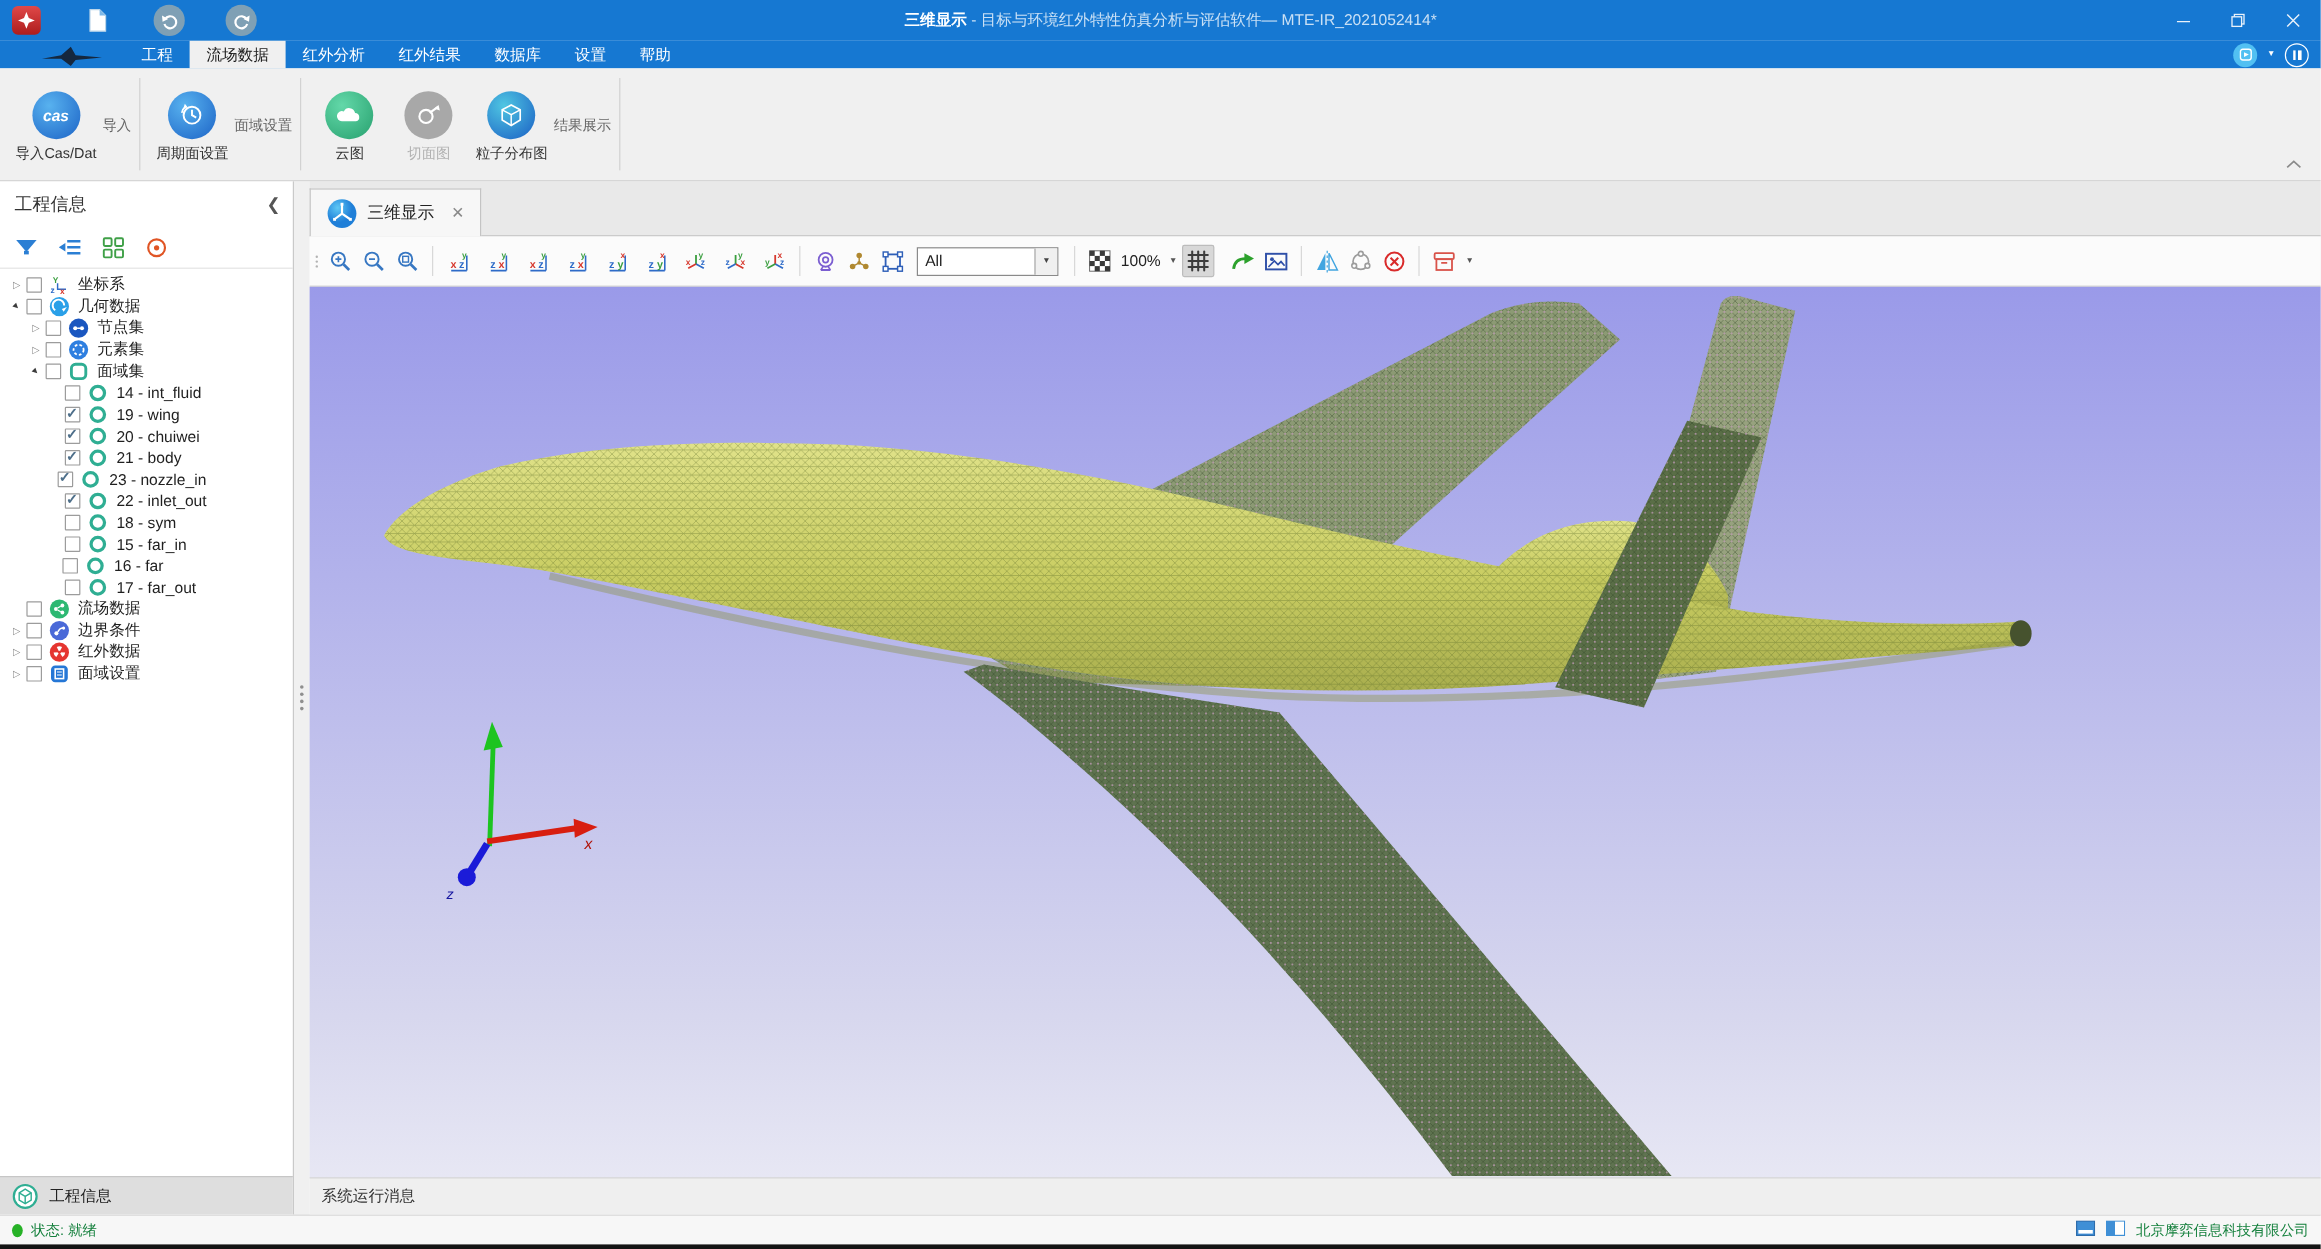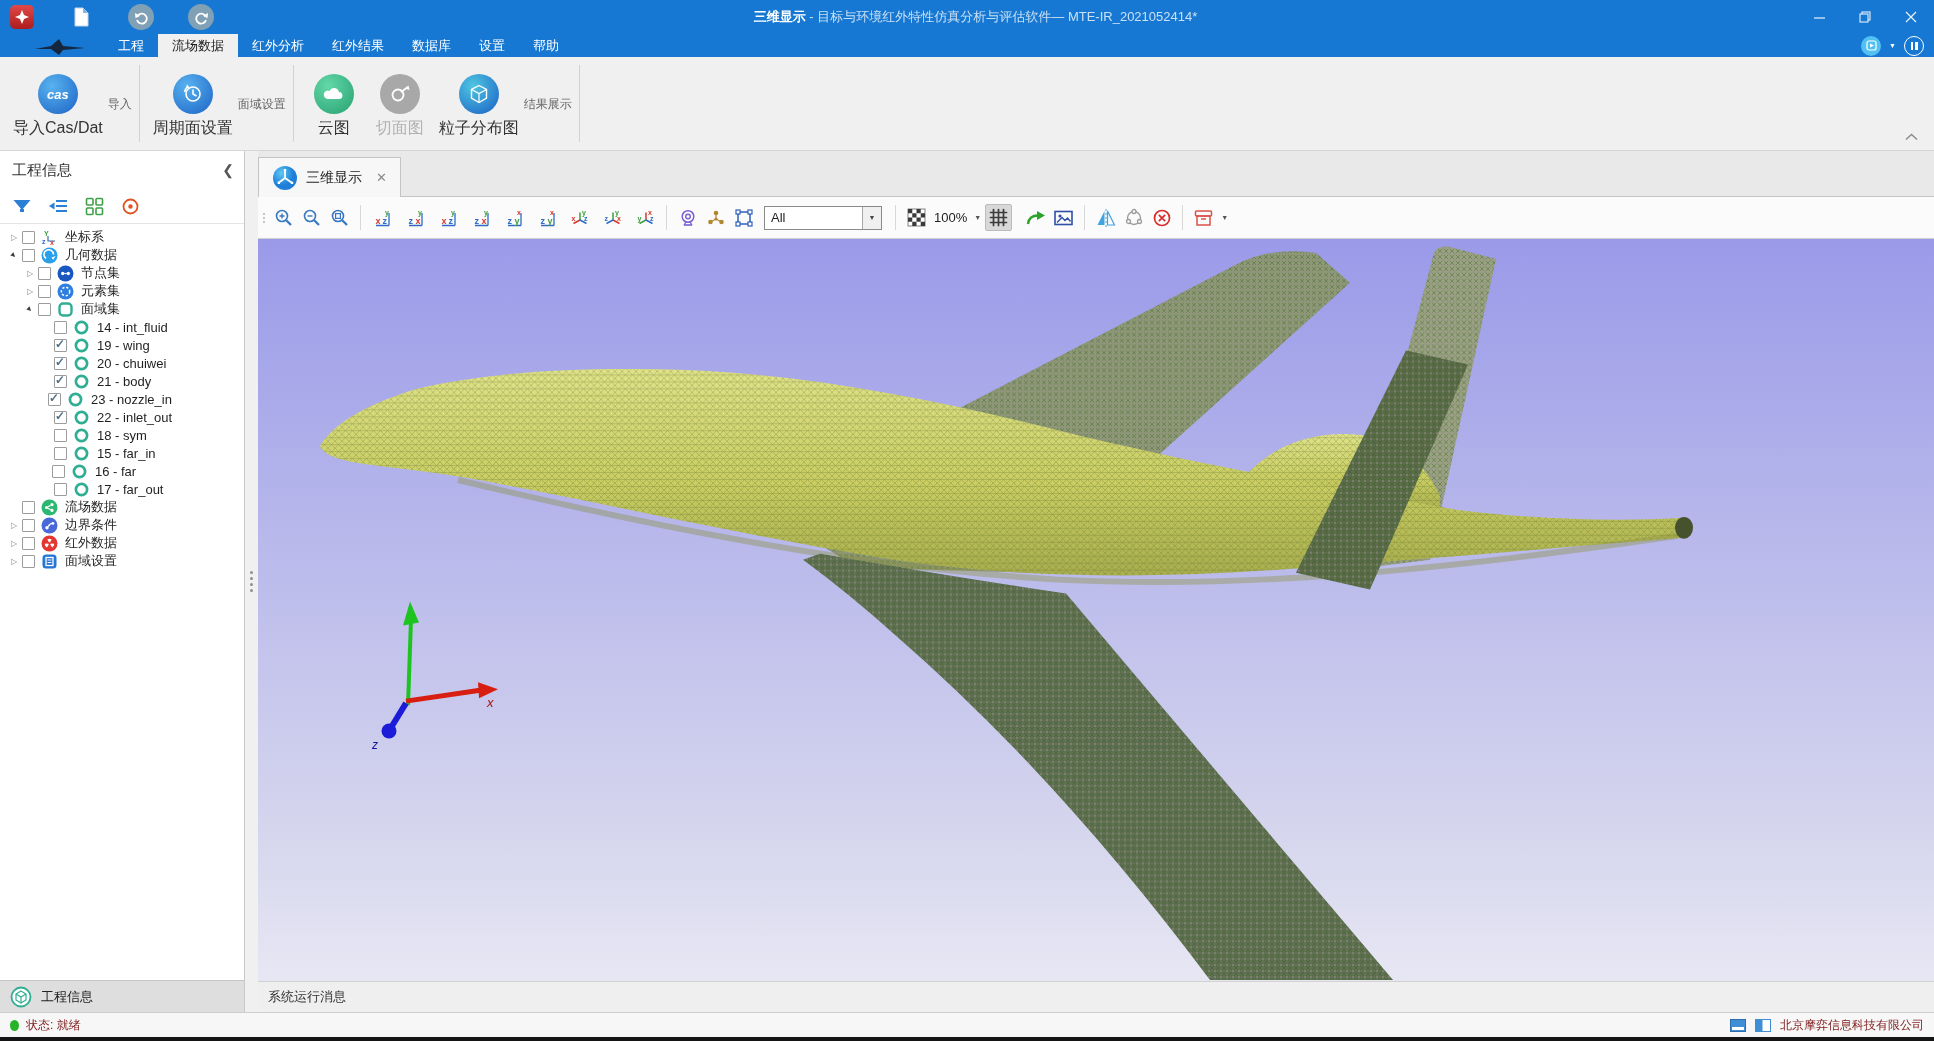--- a/index.html
+++ b/index.html
@@ -27,21 +27,21 @@
 .rgroup::after{content:"";position:absolute;right:0;top:8px;bottom:8px;width:1px;background:#d2d2d2}
 .rbtns{display:flex;flex:1;gap:2px}
 .rbtn{min-width:64px;display:flex;flex-direction:column;align-items:center;padding:1px 5px}
 .circ{width:40px;height:40px;border-radius:50%;display:flex;align-items:center;justify-content:center;margin:3px 0 4px}
 .circ-cas{background:radial-gradient(circle at 35% 30%,#58b2ef,#1c63c6)}
 .circ-clock{background:radial-gradient(circle at 35% 30%,#58b2ef,#1c63c6)}
 .circ-cloud{background:radial-gradient(circle at 35% 30%,#63d8a9,#27a06e)}
 .circ-gray{background:#a8a8a8}
 .circ-particle{background:radial-gradient(circle at 35% 30%,#4fc6e2,#1a5ec4)}
 .cas-badge{color:#fff;font-size:13px;font-weight:bold;font-style:italic}
-.rlabel{font-size:16px;color:#333;white-space:nowrap}
+.rlabel{font-size:12px;color:#333;white-space:nowrap}
 .rbtn.disabled .rlabel{color:#b2b2b2}
 .glabel{font-size:12px;color:#666;padding:4px 0 5px}
 .ribbon-collapse{position:absolute;right:16px;bottom:6px;color:#8a8a8a}
 
 .mid{display:flex;height:861px}
 .left-col{width:245px;border-right:1px solid #c9c9c9;background:#fff;display:flex;flex-direction:column}
 .lp-header{height:38px;display:flex;align-items:center;padding:0 4px 0 12px;font-size:15px;color:#333}
 .lp-collapse{margin-left:auto;color:#555;font-size:14px;width:24px;text-align:center}
 .lp-tools{height:34px;display:flex;align-items:center;gap:12px;padding-left:10px}
 .lp-tool{width:24px;height:24px;display:flex;align-items:center;justify-content:center}
@@ -71,23 +71,23 @@
 .combo{width:118px;height:24px;border:1px solid #8a8a8a;background:#fff;display:flex;align-items:center;margin:0 6px}
 .combo-val{flex:1;padding-left:6px;font-size:13px;color:#222}
 .combo-btn{width:19px;height:22px;background:#f0f0f0;border-left:1px solid #a8a8a8;display:flex;align-items:center;justify-content:center;font-size:7px;color:#444}
 .zoomlabel{font-size:13px;color:#222;margin:0 3px}
 .caret{font-size:7px;color:#555;margin:0 3px}
 
 .viewport{flex:1;position:relative;background:linear-gradient(#9a9ae9,#d7d7ee 82%,#e7e7f4);overflow:hidden}
 .viewport svg{position:absolute;inset:0;width:100%;height:100%}
 .msg-header{height:31px;background:#efefef;border-top:1px solid #d2d2d2;display:flex;align-items:center;padding-left:10px;font-size:13px;color:#333}
 
-.statusbar{height:25px;background:#f7f7f7;border-top:1px solid #cfcfcf;display:flex;align-items:center;padding:0 10px;font-size:12px;color:#7f1d1d}
+.statusbar{height:25px;background:#f7f7f7;border-top:1px solid #cfcfcf;display:flex;align-items:center;padding:0 10px;font-size:12px;color:#15803d}
 .sdot{width:9px;height:11px;border-radius:50%;background:#27b227;margin-right:7px}
-.status-right{margin-left:auto;display:flex;align-items:center;gap:9px}
+.status-right{margin-left:auto;display:flex;align-items:flex-start;gap:9px}
 .bottom-edge{height:4px;background:#141414}
 </style>
 </head>
 <body>
 
 <div class="titlebar">
   <div class="qa">
     <div class="qbtn" style="background:linear-gradient(#e04848,#ad1d1d);border-radius:5px;width:24px;height:24px">
       <svg width="16" height="16" viewBox="0 0 16 16">
           <polygon points="8,1 10,6 15,8 10,10 8,15 6,10 1,8 6,6" fill="#fff"></polygon>

